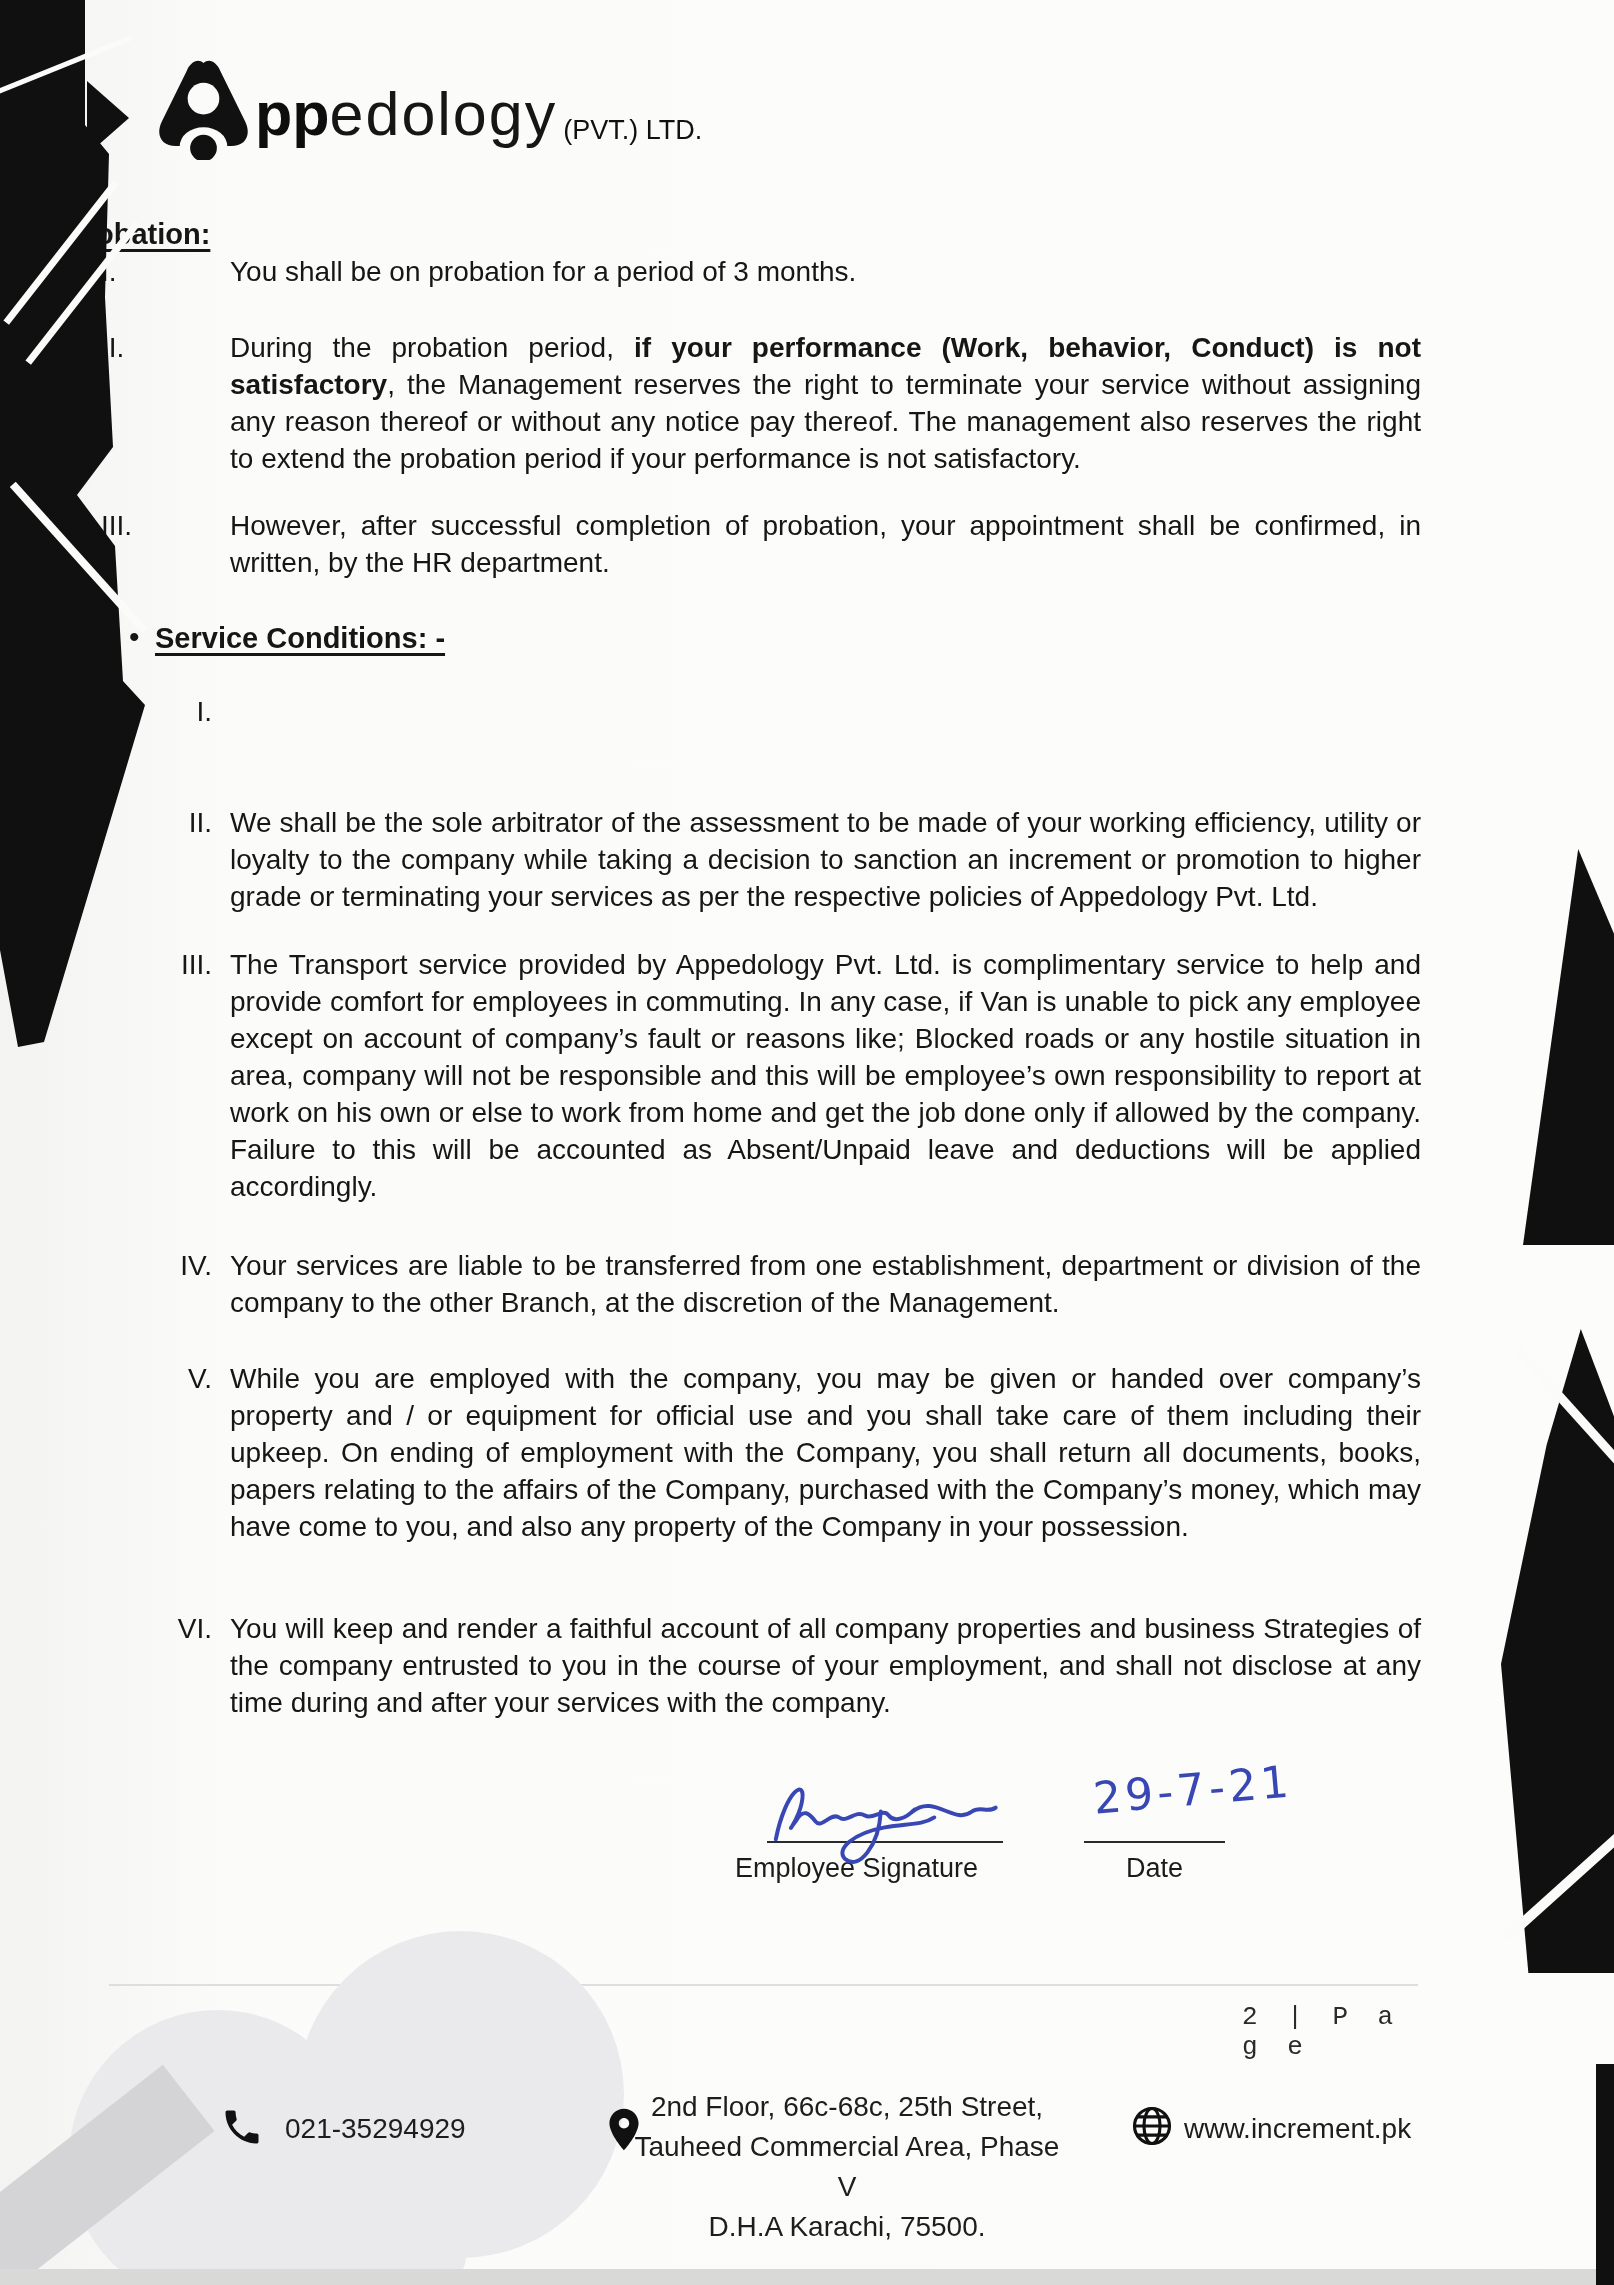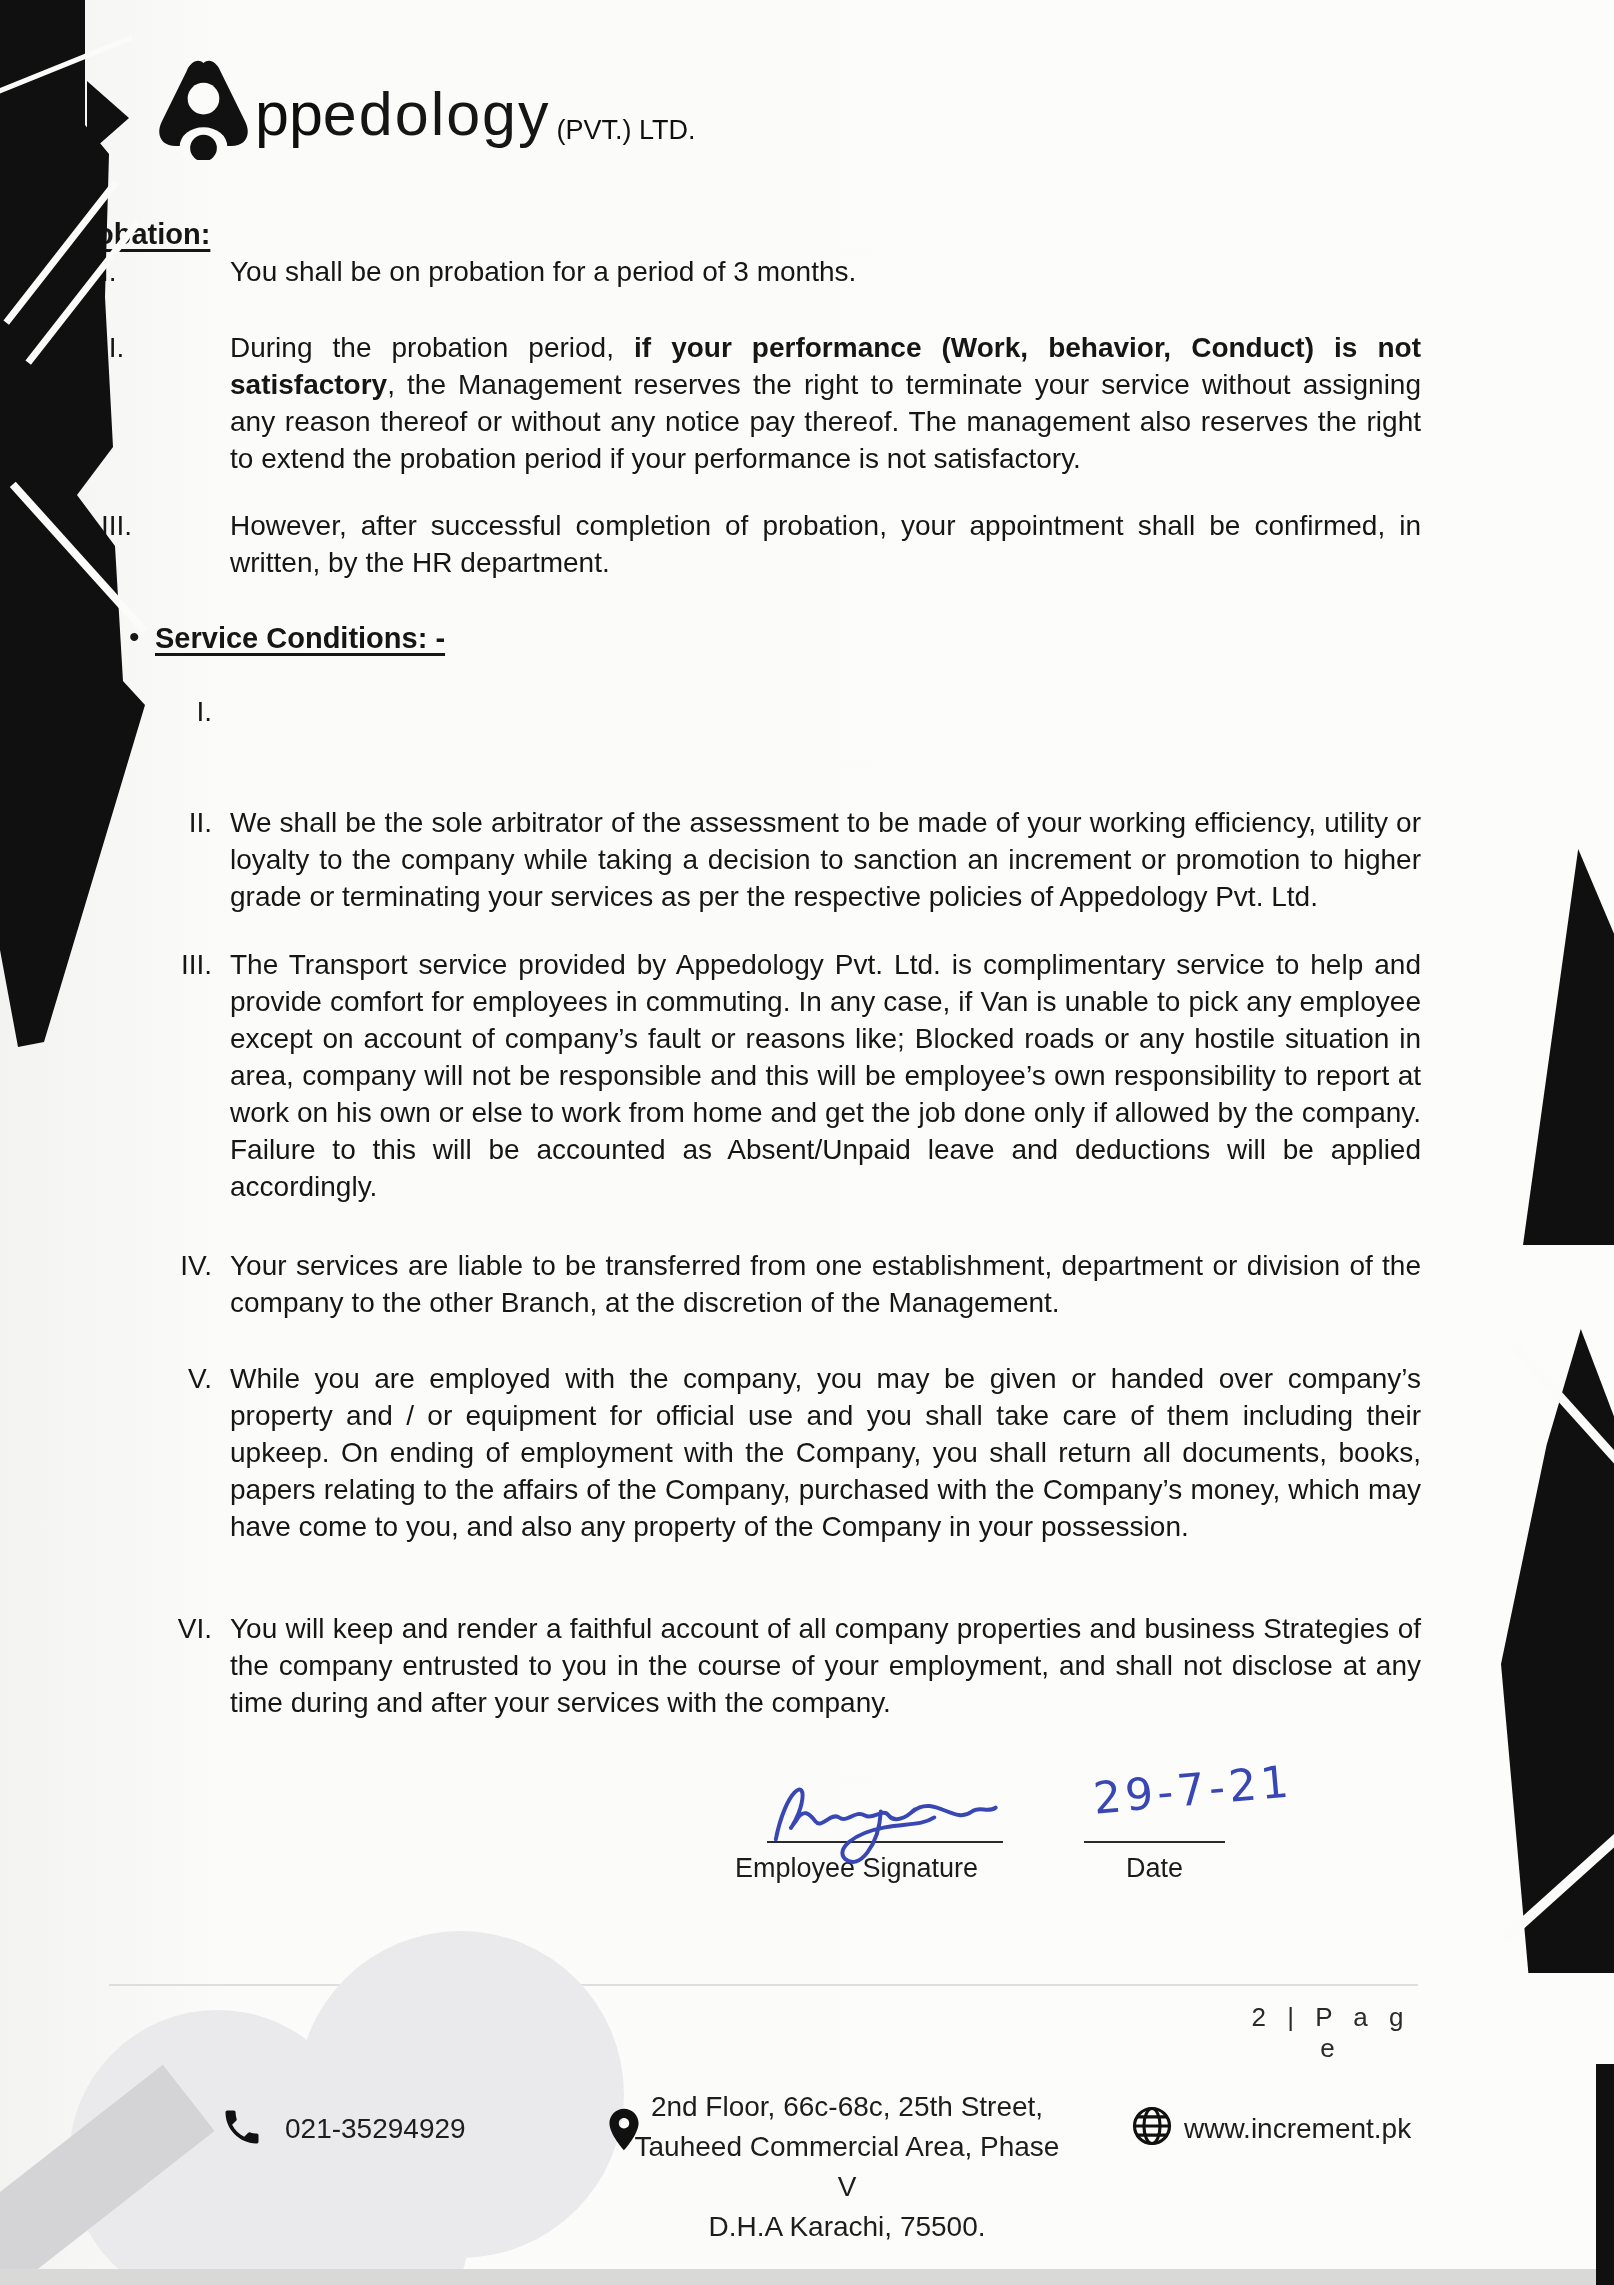--- a/index.html
+++ b/index.html
@@ -13,42 +13,42 @@
   }
   
   .art{position:absolute;z-index:6;}
   .ink{background:#101010;}
   .slash{background:#fbfbfa;}
   .blob{background:#eaeaec;border-radius:50%;}
   
   .logo{position:absolute;left:158px;top:59px;display:flex;align-items:flex-end;z-index:3;}
   .logo-mark{width:91px;height:101px;margin-right:6px;}
   .logo-word{font-size:61px;line-height:91px;letter-spacing:0;}
-  .logo-bold{font-weight:normal;color:#0e0e0e;}
+  .logo-bold{font-weight:bold;color:#0e0e0e;}
   .logo-light{font-weight:normal;color:#161616;letter-spacing:2px;}
   .logo-suffix{font-size:27px;color:#101010;margin-left:6px;line-height:59px;}
   
   .doc{position:absolute;left:96px;top:0;width:1325px;z-index:1;}
   .doc-block{position:absolute;left:0;width:1325px;box-sizing:border-box;
              font-size:28px;line-height:37px;color:#161616;}
   .h-underline{font-weight:bold;text-decoration:underline;text-decoration-thickness:2.5px;text-underline-offset:5px;font-size:29px;}
   .list-item{padding-left:134px;text-align:justify;}
   .num-left{position:absolute;left:5px;top:0;width:69px;text-align:left;}
   .num-right{position:absolute;left:0;top:0;width:116px;text-align:right;}
   .bullet-dot{position:absolute;left:33px;top:-2px;font-size:30px;}
   .sc-head{padding-left:59px;}
   
   .sig-line{position:absolute;height:0;border-top:2.5px solid #2a2a2a;z-index:2;}
   .sig-label{position:absolute;font-size:27px;color:#1b1b1b;text-align:center;z-index:2;}
   .hand{color:#3947b5;z-index:3;}
   .date-hand{position:absolute;left:1093px;top:1764px;font-size:44px;letter-spacing:4px;
              transform:rotate(-5deg);font-family:"DejaVu Sans",sans-serif;}
   
   .rule{position:absolute;left:109px;top:1984px;width:1309px;height:2px;background:#dedede;}
-  .page-num{position:absolute;left:1242px;top:2002px;width:178px;font-size:26px;letter-spacing:7px;color:#2a2a2a;text-align:center;}
+  .page-num{position:absolute;left:1242px;top:2002px;width:178px;font-size:26px;letter-spacing:7px;color:#2a2a2a;text-align:left;font-family:Liberation Mono, monospace;}
   .foot-text{position:absolute;font-size:28px;color:#1d1d1d;z-index:2;}
   .foot-icon{position:absolute;z-index:2;}
   .addr{width:436px;text-align:center;line-height:40px;}
 </style>
 </head>
 <body>
 
 <div class="page">
 
   <div class="logo">

